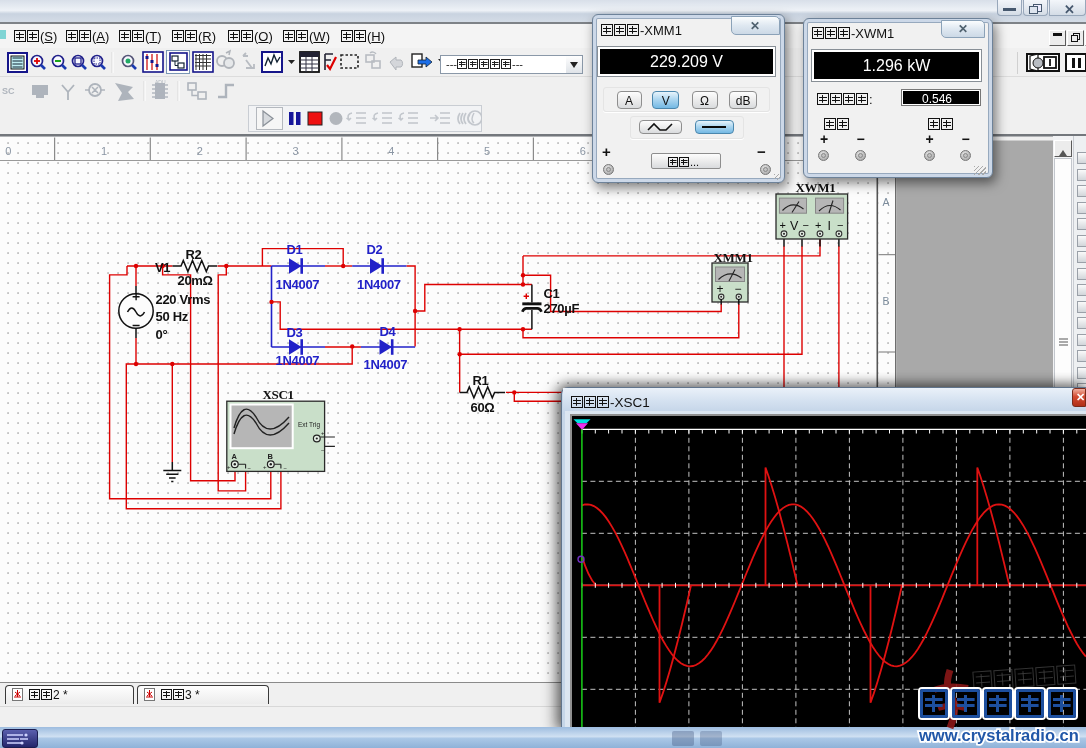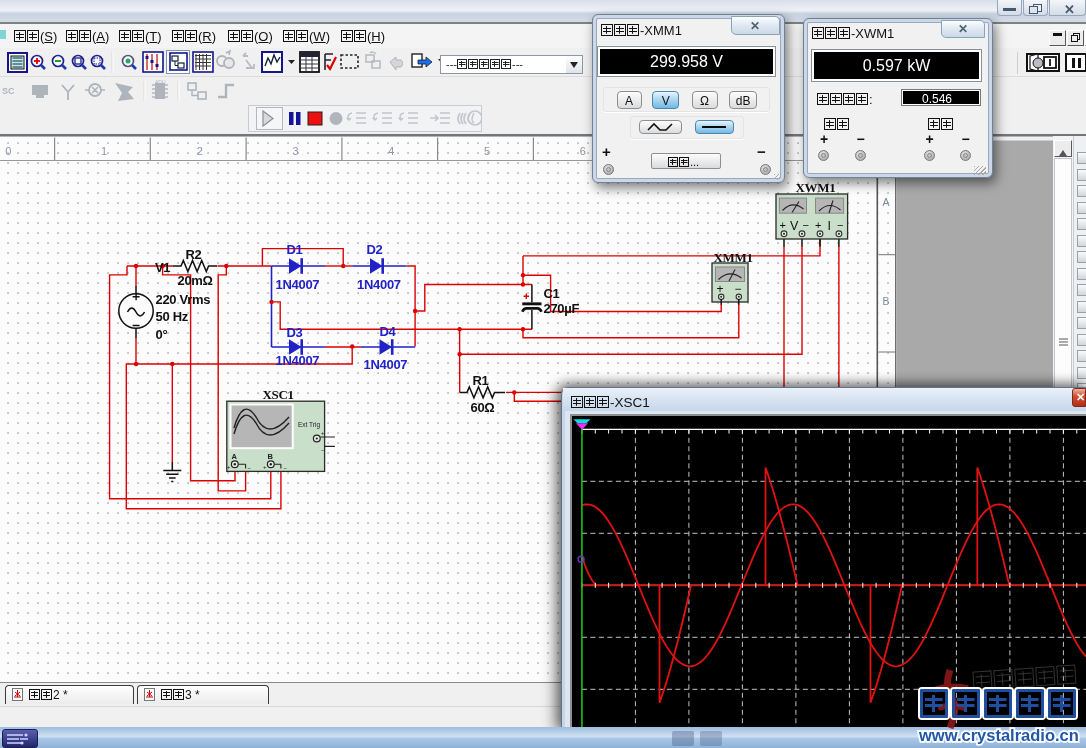--- a/index.html
+++ b/index.html
@@ -542,21 +542,21 @@
     <path d="M573.5 419.3 h17 l-4 4 h-9 z" fill="#00e0e0"></path>
     <path d="M576 423.3 h12 l-6 6.5 z" fill="#ee30ee"></path>
     <circle cx="581" cy="559.2" r="3" fill="none" stroke="#7030c0" stroke-width="1.4"></circle>
   </svg>
 <div class="ab" style="left:592px;top:14px;width:193px;height:169px;background:#f1f1f1;border:1px solid #6d8299;border-radius:6px;box-shadow:0 0 0 3px #ccd8e8 inset,0 0 0 4px #97a9be inset,3px 5px 12px rgba(0,0,0,.5)"></div>
 <div class="ab" style="left:601px;top:23px;font-size:13px;color:#111"><i class="cj" style="width:12px;height:12px;color:#111;"></i><i class="cj" style="width:12px;height:12px;color:#111;"></i><i class="cj" style="width:12px;height:12px;color:#111;"></i>-XMM1</div>
 <div class="ab" style="left:731px;top:16px;width:49px;height:19px;background:linear-gradient(#fbfdfe,#dfe8f1 50%,#ccd9e6);border:1px solid #8ba2b8;border-radius:0 5px 0 5px"></div>
 <div class="ab" style="left:750px;top:19px;font-size:12px;font-weight:bold;color:#50626f">✕</div>
 <div class="ab" style="left:597px;top:46px;width:179px;height:31px;background:#fff;border:1px solid #888f96"></div>
 <div class="ab" style="left:600px;top:49px;width:173px;height:25px;background:#000"></div>
-<div class="ab" style="left:600px;top:53px;width:173px;height:17px;font-size:16px;color:#fff;text-align:center;font-family:'Liberation Sans'">299.958 V</div>
+<div class="ab" style="left:600px;top:53px;width:173px;height:17px;font-size:16px;color:#fff;text-align:center;font-family:'Liberation Sans'">229.209 V</div>
 <div class="ab" style="left:603px;top:87px;width:167px;height:25px;border:1px solid #e4e4e4;border-radius:3px;box-shadow:0 1px 0 #fff"></div>
 <div class="ab btn37" style="left:616.5px;top:91px;width:25px;height:18px;font-size:12px;padding-top:2px">A</div>
 <div class="ab btn37 btnsel" style="left:652.3px;top:91px;width:27px;height:18px;font-size:12px;padding-top:2px">V</div>
 <div class="ab btn37" style="left:691.6px;top:91px;width:26px;height:18px;font-size:12px;padding-top:2px">Ω</div>
 <div class="ab btn37" style="left:729.1px;top:91px;width:28px;height:18px;font-size:12px;padding-top:2px">dB</div>
 <div class="ab" style="left:630px;top:116px;width:114px;height:23px;border:1px solid #e4e4e4;border-radius:3px;box-shadow:0 1px 0 #fff"></div>
 <div class="ab btn37" style="left:639px;top:120px;width:42.5px;height:14px"></div>
 <svg class="ab" style="left:647px;top:122px" width="27" height="10">
     <path d="M1 8 L7 2 L13 8 L19 8 L25 2" fill="none" stroke="#111" stroke-width="1.6"></path>
   </svg>
@@ -570,21 +570,21 @@
 <div class="ab" style="left:606px;top:167px;width:5px;height:5px;border-radius:50%;background:#c2c2c2;border:1px solid #888"></div>
 <div class="ab" style="left:760px;top:164px;width:11px;height:11px;border-radius:50%;background:radial-gradient(circle at 40% 35%,#e8e8e8,#9a9a9a);border:1px solid #777"></div>
 <div class="ab" style="left:763px;top:167px;width:5px;height:5px;border-radius:50%;background:#c2c2c2;border:1px solid #888"></div>
 <div class="ab" style="left:774px;top:174px;width:7px;height:6px;background:repeating-linear-gradient(135deg,#aaa 0 1px,transparent 1px 3px)"></div>
 <div class="ab" style="left:803px;top:18px;width:190px;height:160px;background:#f1f1f1;border:1px solid #6d8299;border-radius:6px;box-shadow:0 0 0 3px #ccd8e8 inset,0 0 0 4px #97a9be inset,3px 5px 12px rgba(0,0,0,.5)"></div>
 <div class="ab" style="left:812px;top:26px;font-size:13px;color:#111"><i class="cj" style="width:12px;height:12px;color:#111;"></i><i class="cj" style="width:12px;height:12px;color:#111;"></i><i class="cj" style="width:12px;height:12px;color:#111;"></i>-XWM1</div>
 <div class="ab" style="left:941px;top:20px;width:44px;height:18px;background:linear-gradient(#fbfdfe,#dfe8f1 50%,#ccd9e6);border:1px solid #8ba2b8;border-radius:0 5px 0 5px"></div>
 <div class="ab" style="left:958px;top:22px;font-size:12px;font-weight:bold;color:#50626f">✕</div>
 <div class="ab" style="left:811px;top:49px;width:171px;height:33px;background:#fff;border:1px solid #888f96"></div>
 <div class="ab" style="left:814px;top:52px;width:165px;height:27px;background:#000"></div>
-<div class="ab" style="left:814px;top:57px;width:165px;height:17px;font-size:16px;color:#fff;text-align:center">0.597 kW</div>
+<div class="ab" style="left:814px;top:57px;width:165px;height:17px;font-size:16px;color:#fff;text-align:center">1.296 kW</div>
 <div class="ab" style="left:817px;top:92px;font-size:13px;color:#111"><i class="cj" style="width:12px;height:12px;color:#111;"></i><i class="cj" style="width:12px;height:12px;color:#111;"></i><i class="cj" style="width:12px;height:12px;color:#111;"></i><i class="cj" style="width:12px;height:12px;color:#111;"></i>:</div>
 <div class="ab" style="left:901px;top:89px;width:80px;height:17px;background:#000;border:1px solid #777;box-shadow:0 0 0 1px #fff inset"></div>
 <div class="ab" style="left:901px;top:92px;width:72px;height:12px;font-size:12px;color:#fff;text-align:center">0.546</div>
 <div class="ab" style="left:824px;top:117px;font-size:13px;color:#111"><i class="cj" style="width:12px;height:12px;color:#111;"></i><i class="cj" style="width:12px;height:12px;color:#111;"></i></div>
 <div class="ab" style="left:928px;top:117px;font-size:13px;color:#111"><i class="cj" style="width:12px;height:12px;color:#111;"></i><i class="cj" style="width:12px;height:12px;color:#111;"></i></div>
 <div class="ab" style="left:818px;top:131px;width:12px;text-align:center;font-size:14px;font-weight:bold;color:#111">+</div>
 <div class="ab" style="left:854.5px;top:131px;width:12px;text-align:center;font-size:14px;font-weight:bold;color:#111">−</div>
 <div class="ab" style="left:923.5px;top:131px;width:12px;text-align:center;font-size:14px;font-weight:bold;color:#111">+</div>
 <div class="ab" style="left:959.5px;top:131px;width:12px;text-align:center;font-size:14px;font-weight:bold;color:#111">−</div>
 <div class="ab" style="left:818.2px;top:150px;width:11px;height:11px;border-radius:50%;background:radial-gradient(circle at 40% 35%,#e8e8e8,#9a9a9a);border:1px solid #777"></div>

